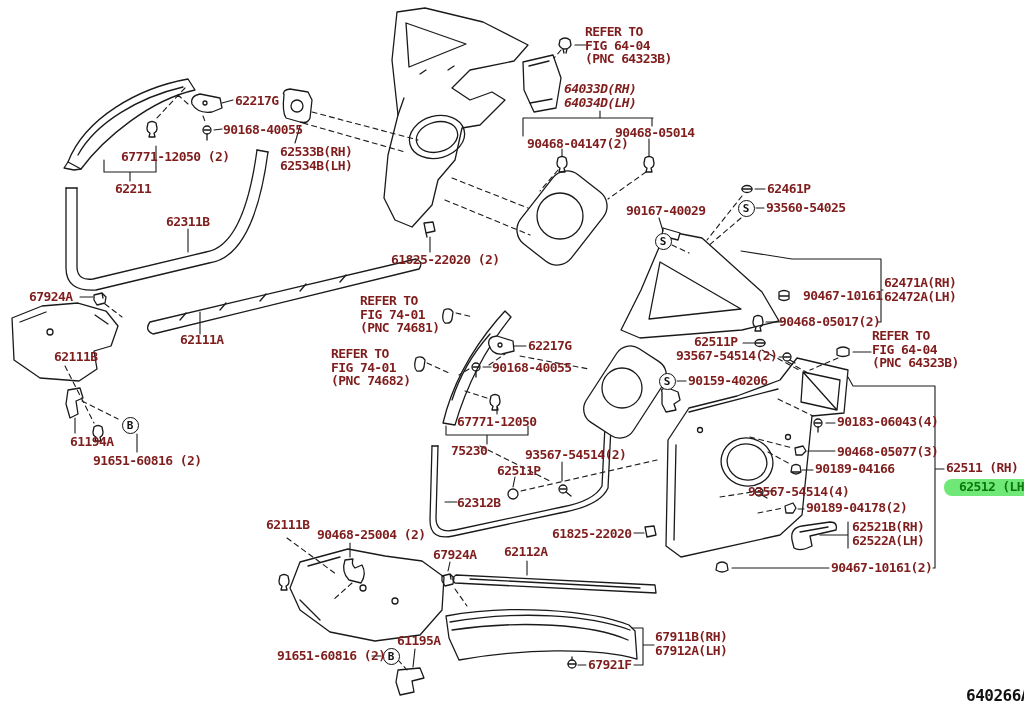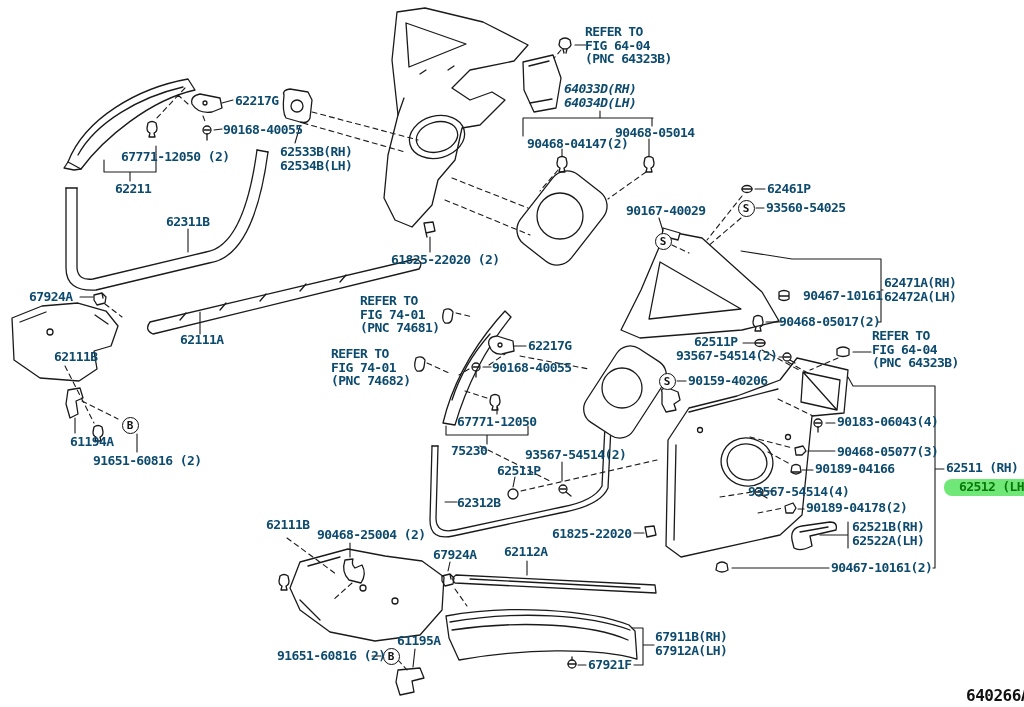--- a/index.html
+++ b/index.html
@@ -1,20 +1,20 @@
 <!DOCTYPE html>
 <html><head>
 <meta charset="utf-8">
 <style>
   html,body{margin:0;padding:0;background:#fff;}
   #stage{position:relative;width:1024px;height:707px;background:#ffffff;overflow:hidden;
          font-family:"DejaVu Sans Mono", "Liberation Mono", monospace;}
   #art{position:absolute;left:0;top:0;}
   .lbl{position:absolute;font-weight:bold;font-size:13px;line-height:13.5px;
-       letter-spacing:-0.6px;color:#0c4a6e;white-space:pre;z-index:5;}
+       letter-spacing:-0.6px;color:#7f1d1d;white-space:pre;z-index:5;}
   .lbl.hl{padding:1px 4px 2px 15px;border-radius:8px;}
   .callout{position:absolute;width:17px;height:17px;border:1.6px solid #111;border-radius:50%;
            font-size:11px;font-weight:bold;color:#111;display:flex;align-items:center;justify-content:center;
            background:#fff;z-index:4;box-sizing:border-box;}
   .code{position:absolute;font-weight:bold;font-size:16px;letter-spacing:-0.5px;color:#111;z-index:5;}
 </style>
 </head>
 <body>
 
 <div id="stage">

